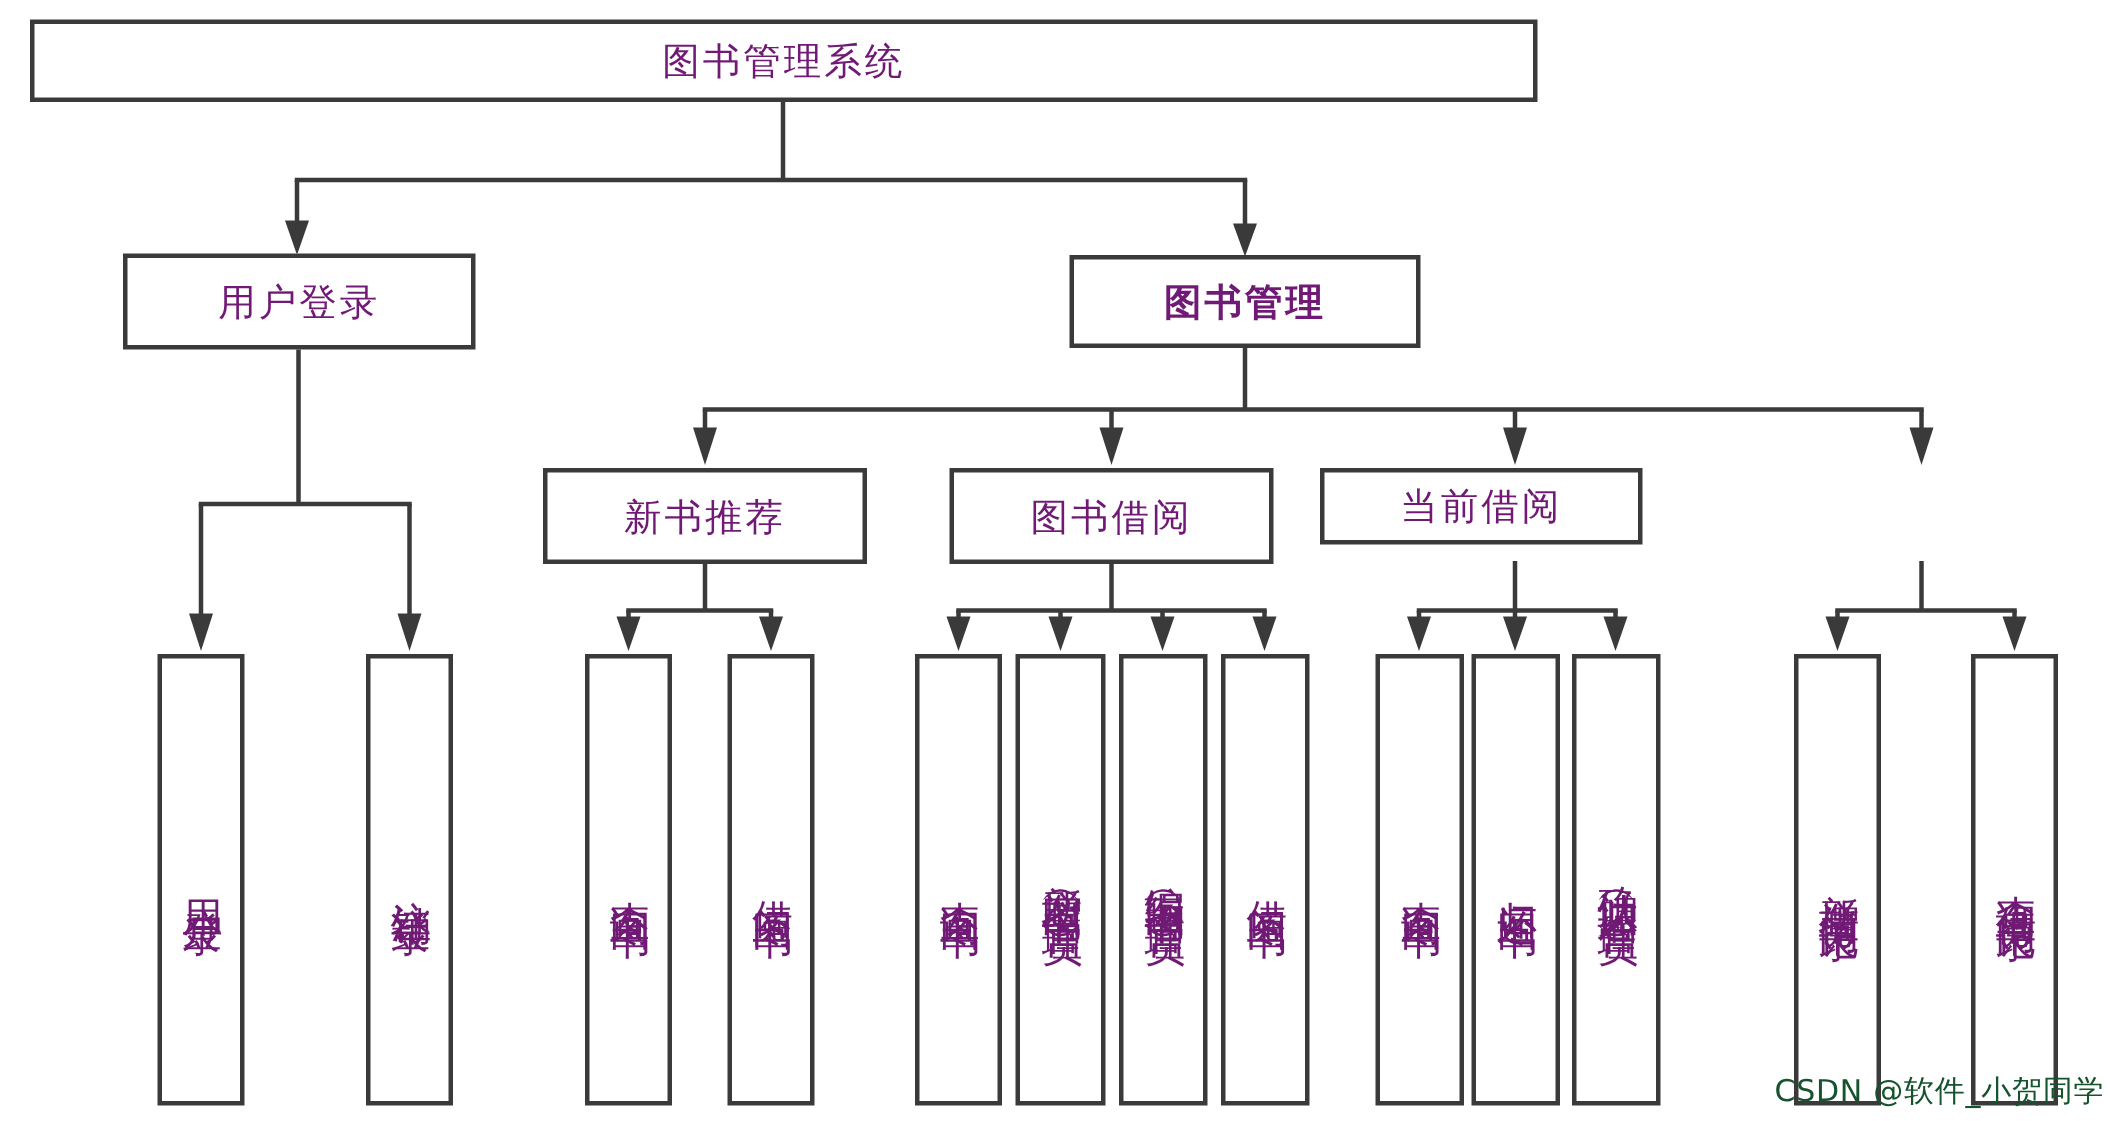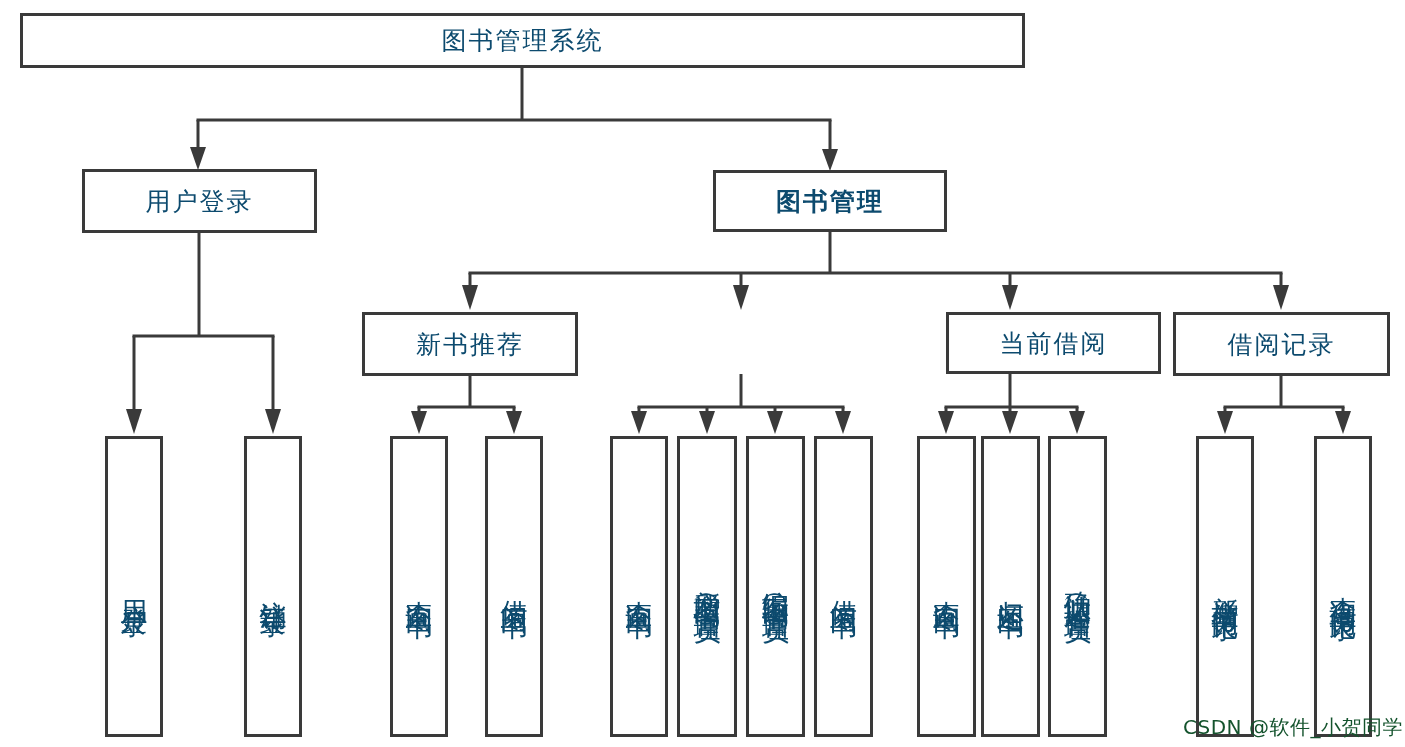--- a/index.html
+++ b/index.html
@@ -19,21 +19,21 @@
   .cl { stroke: #3a3a3a; stroke-width: 3; fill: none; }
   .ah { fill: #3a3a3a; stroke: none; }
   .box {
     position: absolute;
     box-sizing: border-box;
     background: #ffffff;
     border: 3px solid #3a3a3a;
     display: flex;
     align-items: center;
     justify-content: center;
-    color: #0c4a6e;
+    color: #701a75;
   }
   .hbox {
     font-size: 25px;
     letter-spacing: 2px;
     white-space: nowrap;
   }
   .vbox {
     font-size: 27px;
     letter-spacing: 4px;
     writing-mode: vertical-rl;
@@ -127,22 +127,22 @@
       <path class="ah" d="M1335 411 L1351 411 L1343 434 Z"></path>
     </g>
   </svg>
 
   <div class="box hbox" style="left:20px; top:13px; width:1005px; height:55px;">图书管理系统</div>
 
   <div class="box hbox" style="left:82px; top:169px; width:235px; height:64px;">用户登录</div>
   <div class="box hbox" style="left:713px; top:170px; width:234px; height:62px;font-weight:bold;">图书管理</div>
 
   <div class="box hbox" style="left:362px; top:312px; width:216px; height:64px;">新书推荐</div>
-  <div class="box hbox" style="left:946px; top:312px; width:215px; height:62px;">当前借阅</div>
-  <div class="box hbox" style="left:1173px; top:312px; width:217px; height:64px;">借阅记录</div>
+  <div class="box hbox" style="left:633px; top:312px; width:216px; height:64px;">图书借阅</div>
+  <div class="box hbox" style="left:880px; top:312px; width:215px; height:51px;">当前借阅</div>
 
   <div class="box vbox" style="left:105px; top:436px; width:58px; height:301px;">用户登录</div>
   <div class="box vbox" style="left:244px; top:436px; width:58px; height:301px;">注销登录</div>
 
   <div class="box vbox" style="left:390px; top:436px; width:58px; height:301px;">查询图书</div>
   <div class="box vbox" style="left:485px; top:436px; width:58px; height:301px;">借阅图书</div>
 
   <div class="box vbox" style="left:610px; top:436px; width:58px; height:301px;">查询图书</div>
   <div class="box vbox" style="left:677px; top:436px; width:60px; height:301px;">新增图书（管理员）</div>
   <div class="box vbox" style="left:746px; top:436px; width:59px; height:301px;">编辑图书（管理员）</div>

